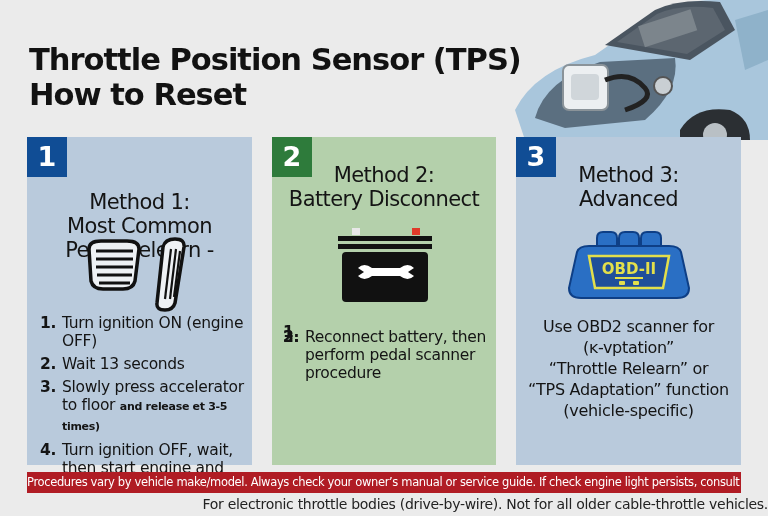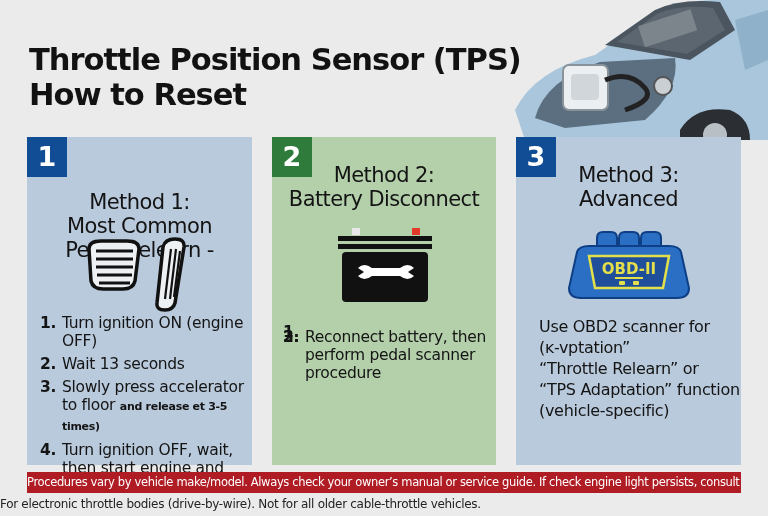--- a/index.html
+++ b/index.html
@@ -11,23 +11,23 @@
   .p2{left:272px;width:224px;background:#b4d0ab;}
   .p3{left:516px;width:225px;background:#b9cadc;}
   .badge{position:absolute;left:0;top:0;width:40px;height:40px;color:#fff;font-weight:bold;font-size:27px;line-height:40px;text-align:center;}
   .b-blue{background:#104d95;}
   .b-green{background:#2e7b3b;}
   .ptitle{position:absolute;left:0;width:100%;text-align:center;font-size:21px;line-height:24px;color:#141414;letter-spacing:-0.6px;}
   .steps{position:absolute;margin:0;padding:0;list-style:none;}
   .steps li{position:relative;padding-left:22px;font-size:15.5px;line-height:18px;margin-bottom:5px;letter-spacing:-0.3px;}
   .steps li .num{position:absolute;left:0;top:0;font-weight:bold;}
   .small{font-size:11px;font-weight:bold;}
-  .p3text{position:absolute;left:0;top:179px;width:100%;text-align:left;font-size:16px;line-height:21px;letter-spacing:-0.3px;padding-left:23px;}
+  .p3text{position:absolute;left:0;top:179px;width:100%;text-align:center;font-size:16px;line-height:21px;letter-spacing:-0.3px;}
   .redbar{position:absolute;left:27px;top:472px;width:714px;height:21px;background:#b01c24;color:#fff;font-size:11.5px;line-height:21px;text-align:center;letter-spacing:-0.35px;white-space:nowrap;overflow:hidden;}
-  .foot{position:absolute;left:0;top:497px;width:768px;text-align:left;font-size:12px;line-height:14px;color:#222;letter-spacing:-0.3px;}
+  .foot{position:absolute;left:0;top:497px;width:768px;text-align:right;font-size:14px;line-height:14px;color:#222;letter-spacing:-0.3px;}
 </style>
 </head>
 <body>
 
 <div class="title">
   <div>Throttle Position Sensor (TPS)</div>
   <div>How to Reset</div>
 </div>
 
 <svg class="car" viewBox="0 0 263 140">

